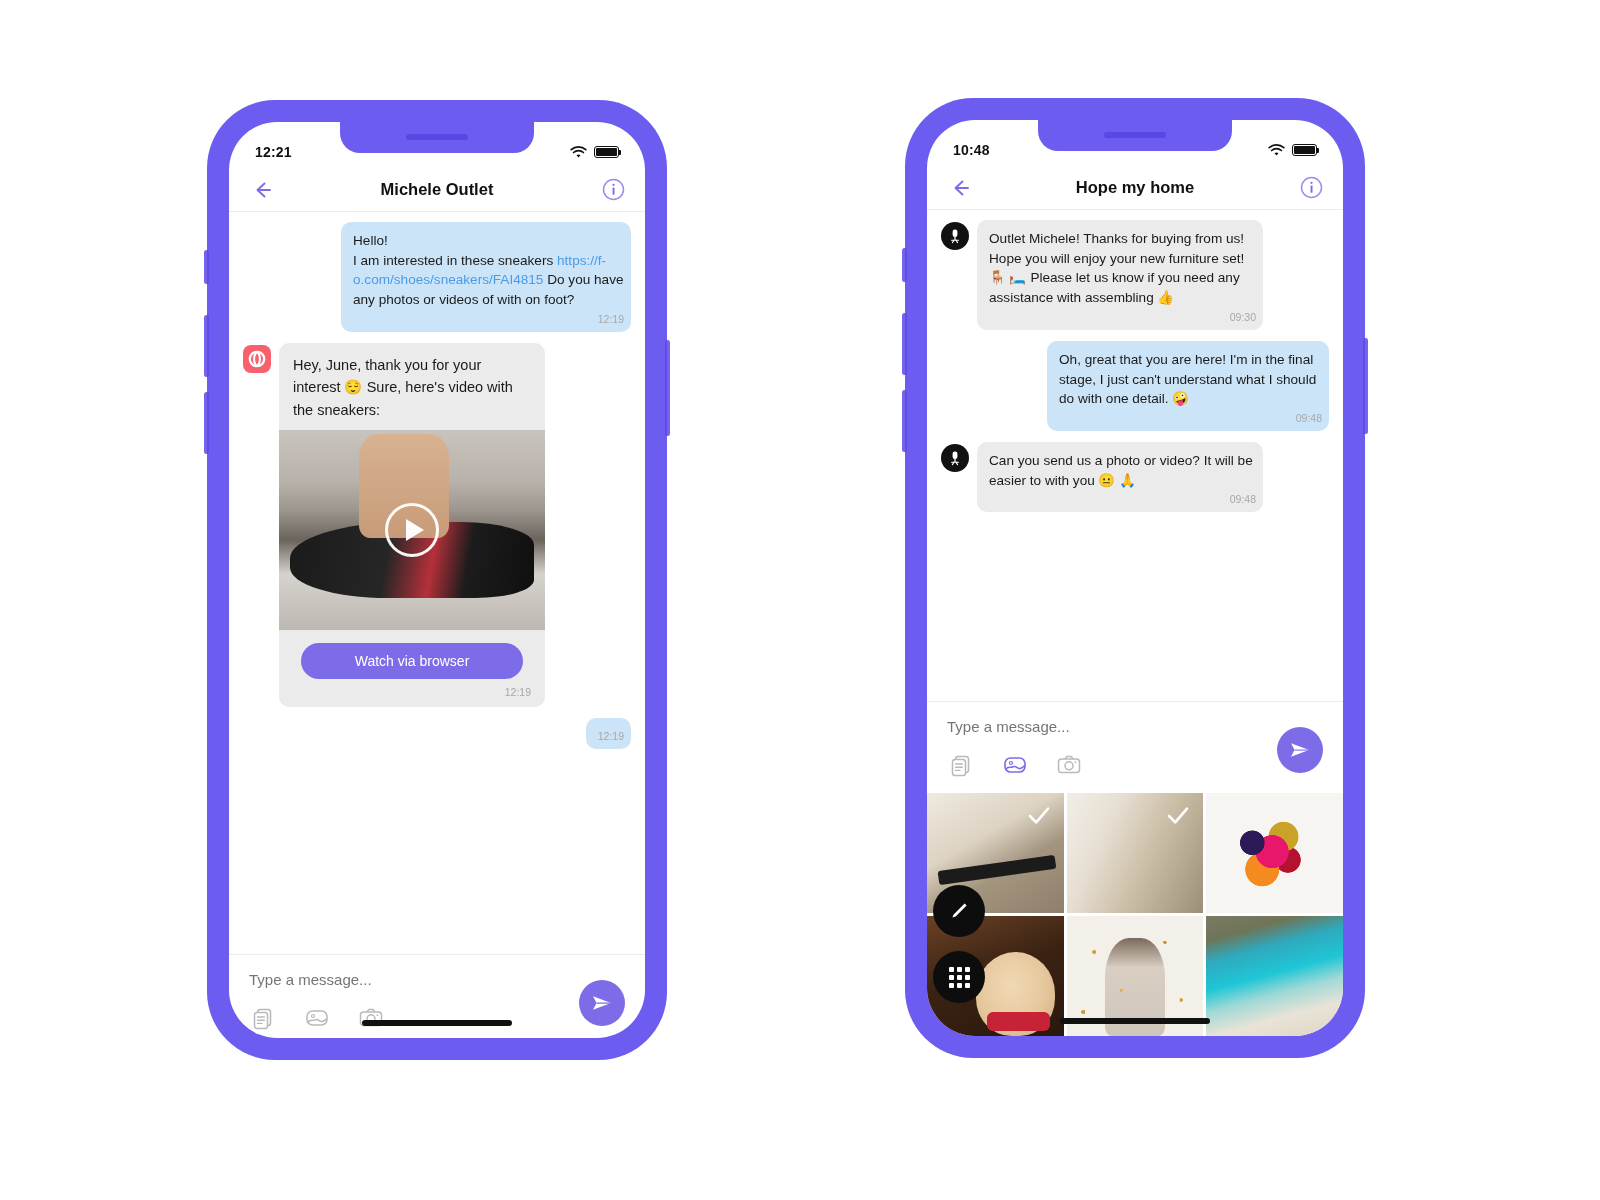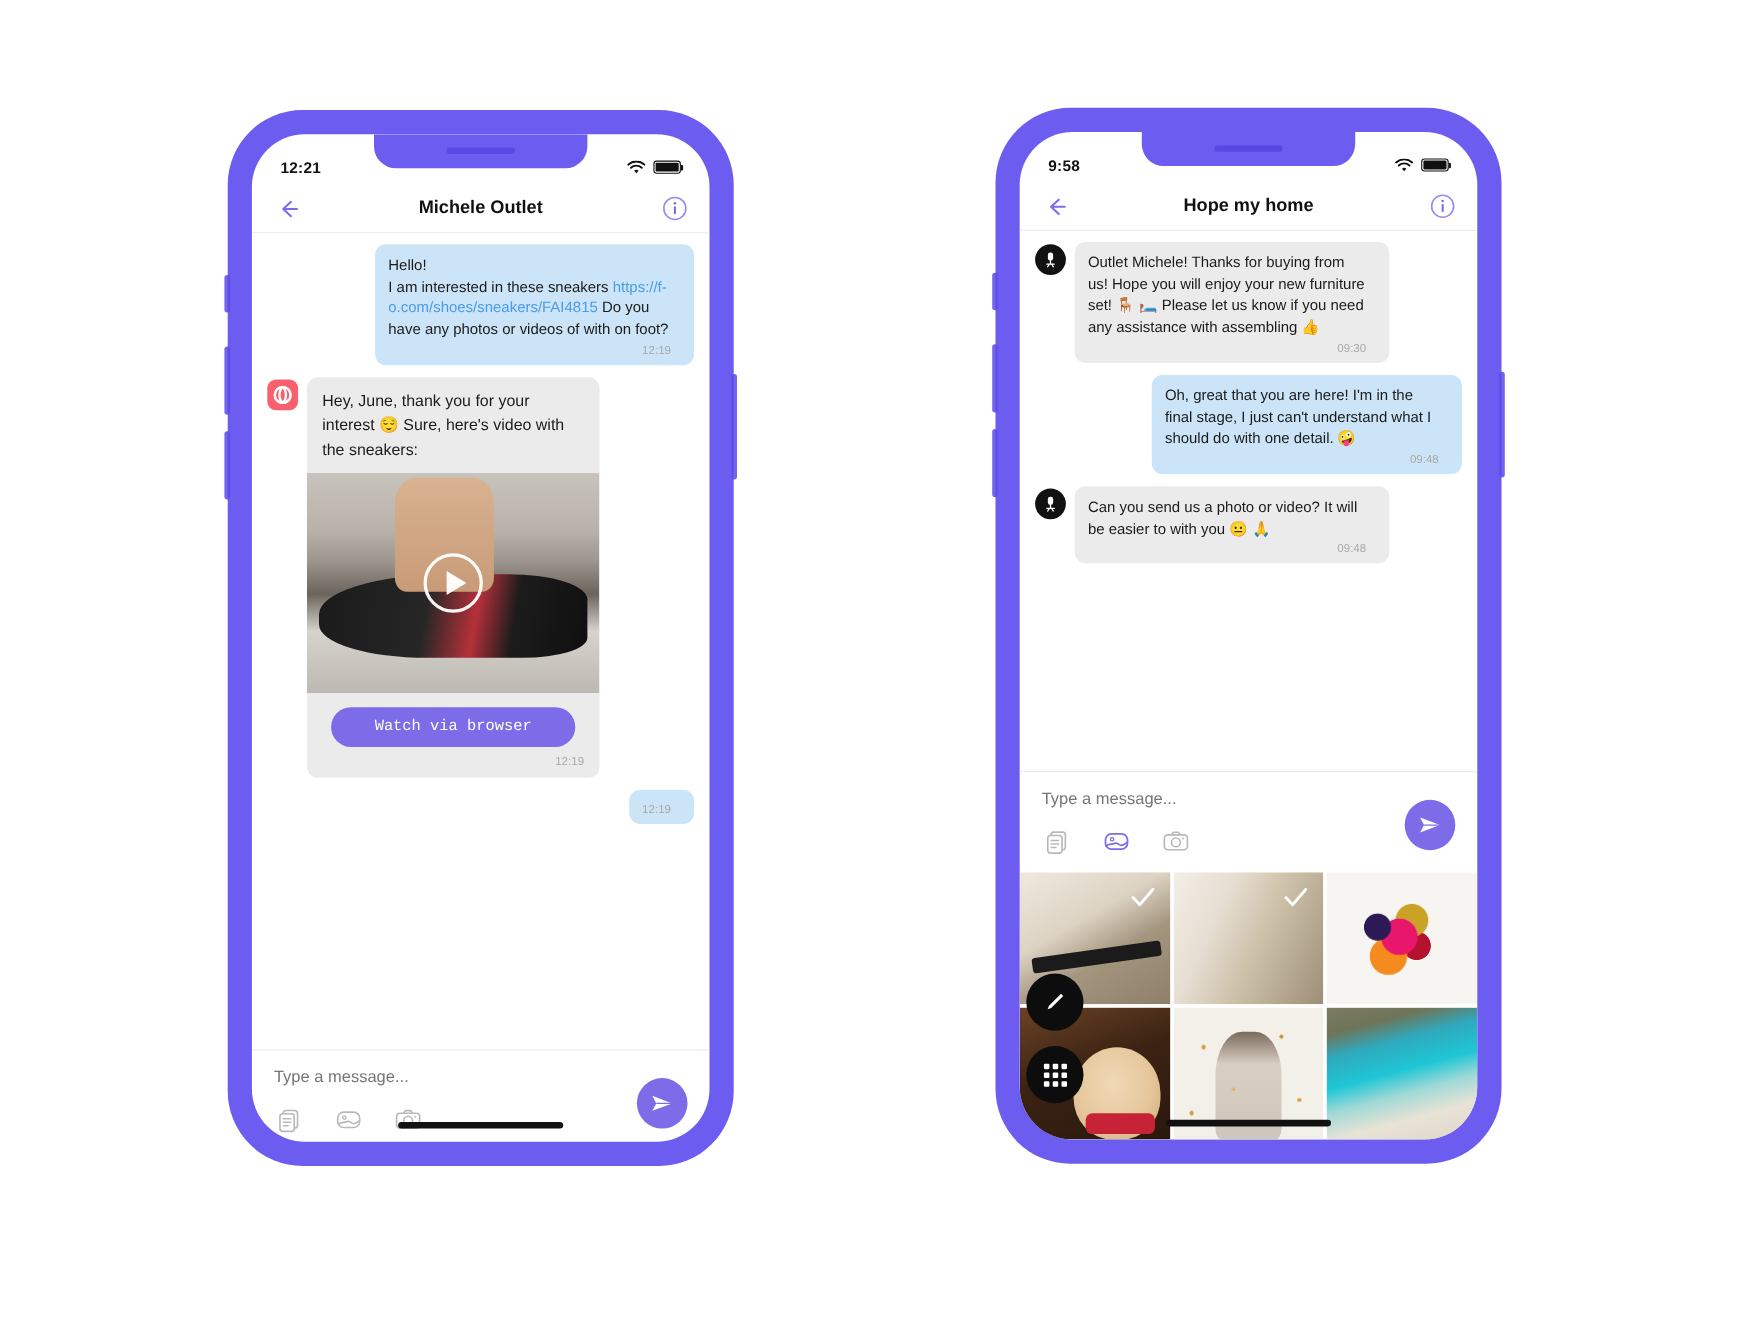--- a/index.html
+++ b/index.html
@@ -123,21 +123,21 @@
     display: flex; align-items: center; justify-content: center;
   }
   .avatar.opera {
     border-radius: 8px;
     background: #F8606E;
   }
   .avatar.chair { background: #111; }
 
   .bubble {
     border-radius: 10px;
-    padding: 9px 21px 7px 12px;
+    padding: 9px 7px 7px 12px;
     position: relative;
     max-width: 300px;
   }
   .bubble.in  { background: #EBEBEB; }
   .bubble.out { background: #CCE4F7; }
   .btext {
     font-size: 13.6px; line-height: 1.45; color: #1B1B1B;
     white-space: pre-wrap; word-wrap: break-word;
   }
   .btext a, .link { color: #4A9BE8; text-decoration: none; }
@@ -166,21 +166,21 @@
     border-top: 11px solid transparent;
     border-bottom: 11px solid transparent;
   }
   .watch-btn {
     display: block;
     margin: 13px auto 0 auto;
     background: #7C6CE8;
     color: #fff;
     border: none;
     border-radius: 22px;
-    font-family: Liberation Mono, monospace;
+    font-family: Liberation Sans, sans-serif;
     font-size: 14px;
     padding: 10px 30px;
     cursor: pointer;
     width: 222px;
   }
   .media-time { font-size: 10.5px; color: #A8A8A8; text-align: right; padding: 7px 14px 9px 0; }
 
   
   .composer {
     border-top: 1px solid #ECECEC;
@@ -408,21 +408,21 @@
     <div class="side-btn l2"></div>
     <div class="side-btn l3"></div>
     <div class="side-btn r1"></div>
 
     <div class="screen">
       <div class="notch">
         <div class="notch-speaker"></div>
       </div>
 
       <div class="statusbar">
-        <div class="status-time">9:58</div>
+        <div class="status-time">10:48</div>
         <div class="status-right">
           <span class="wifi-icon">
             <svg width="17" height="13" viewBox="0 0 17 13">
                 <path d="M8.5 11.6l-2-2.3a3 3 0 014 0l-2 2.3z" fill="#111"></path>
                 <path d="M3.6 6.5a7.2 7.2 0 019.8 0" stroke="#111" stroke-width="1.7" fill="none" stroke-linecap="round"></path>
                 <path d="M1.2 3.7a10.8 10.8 0 0114.6 0" stroke="#111" stroke-width="1.7" fill="none" stroke-linecap="round"></path>
               </svg>
           </span>
           <span class="battery">
               <i></i>

